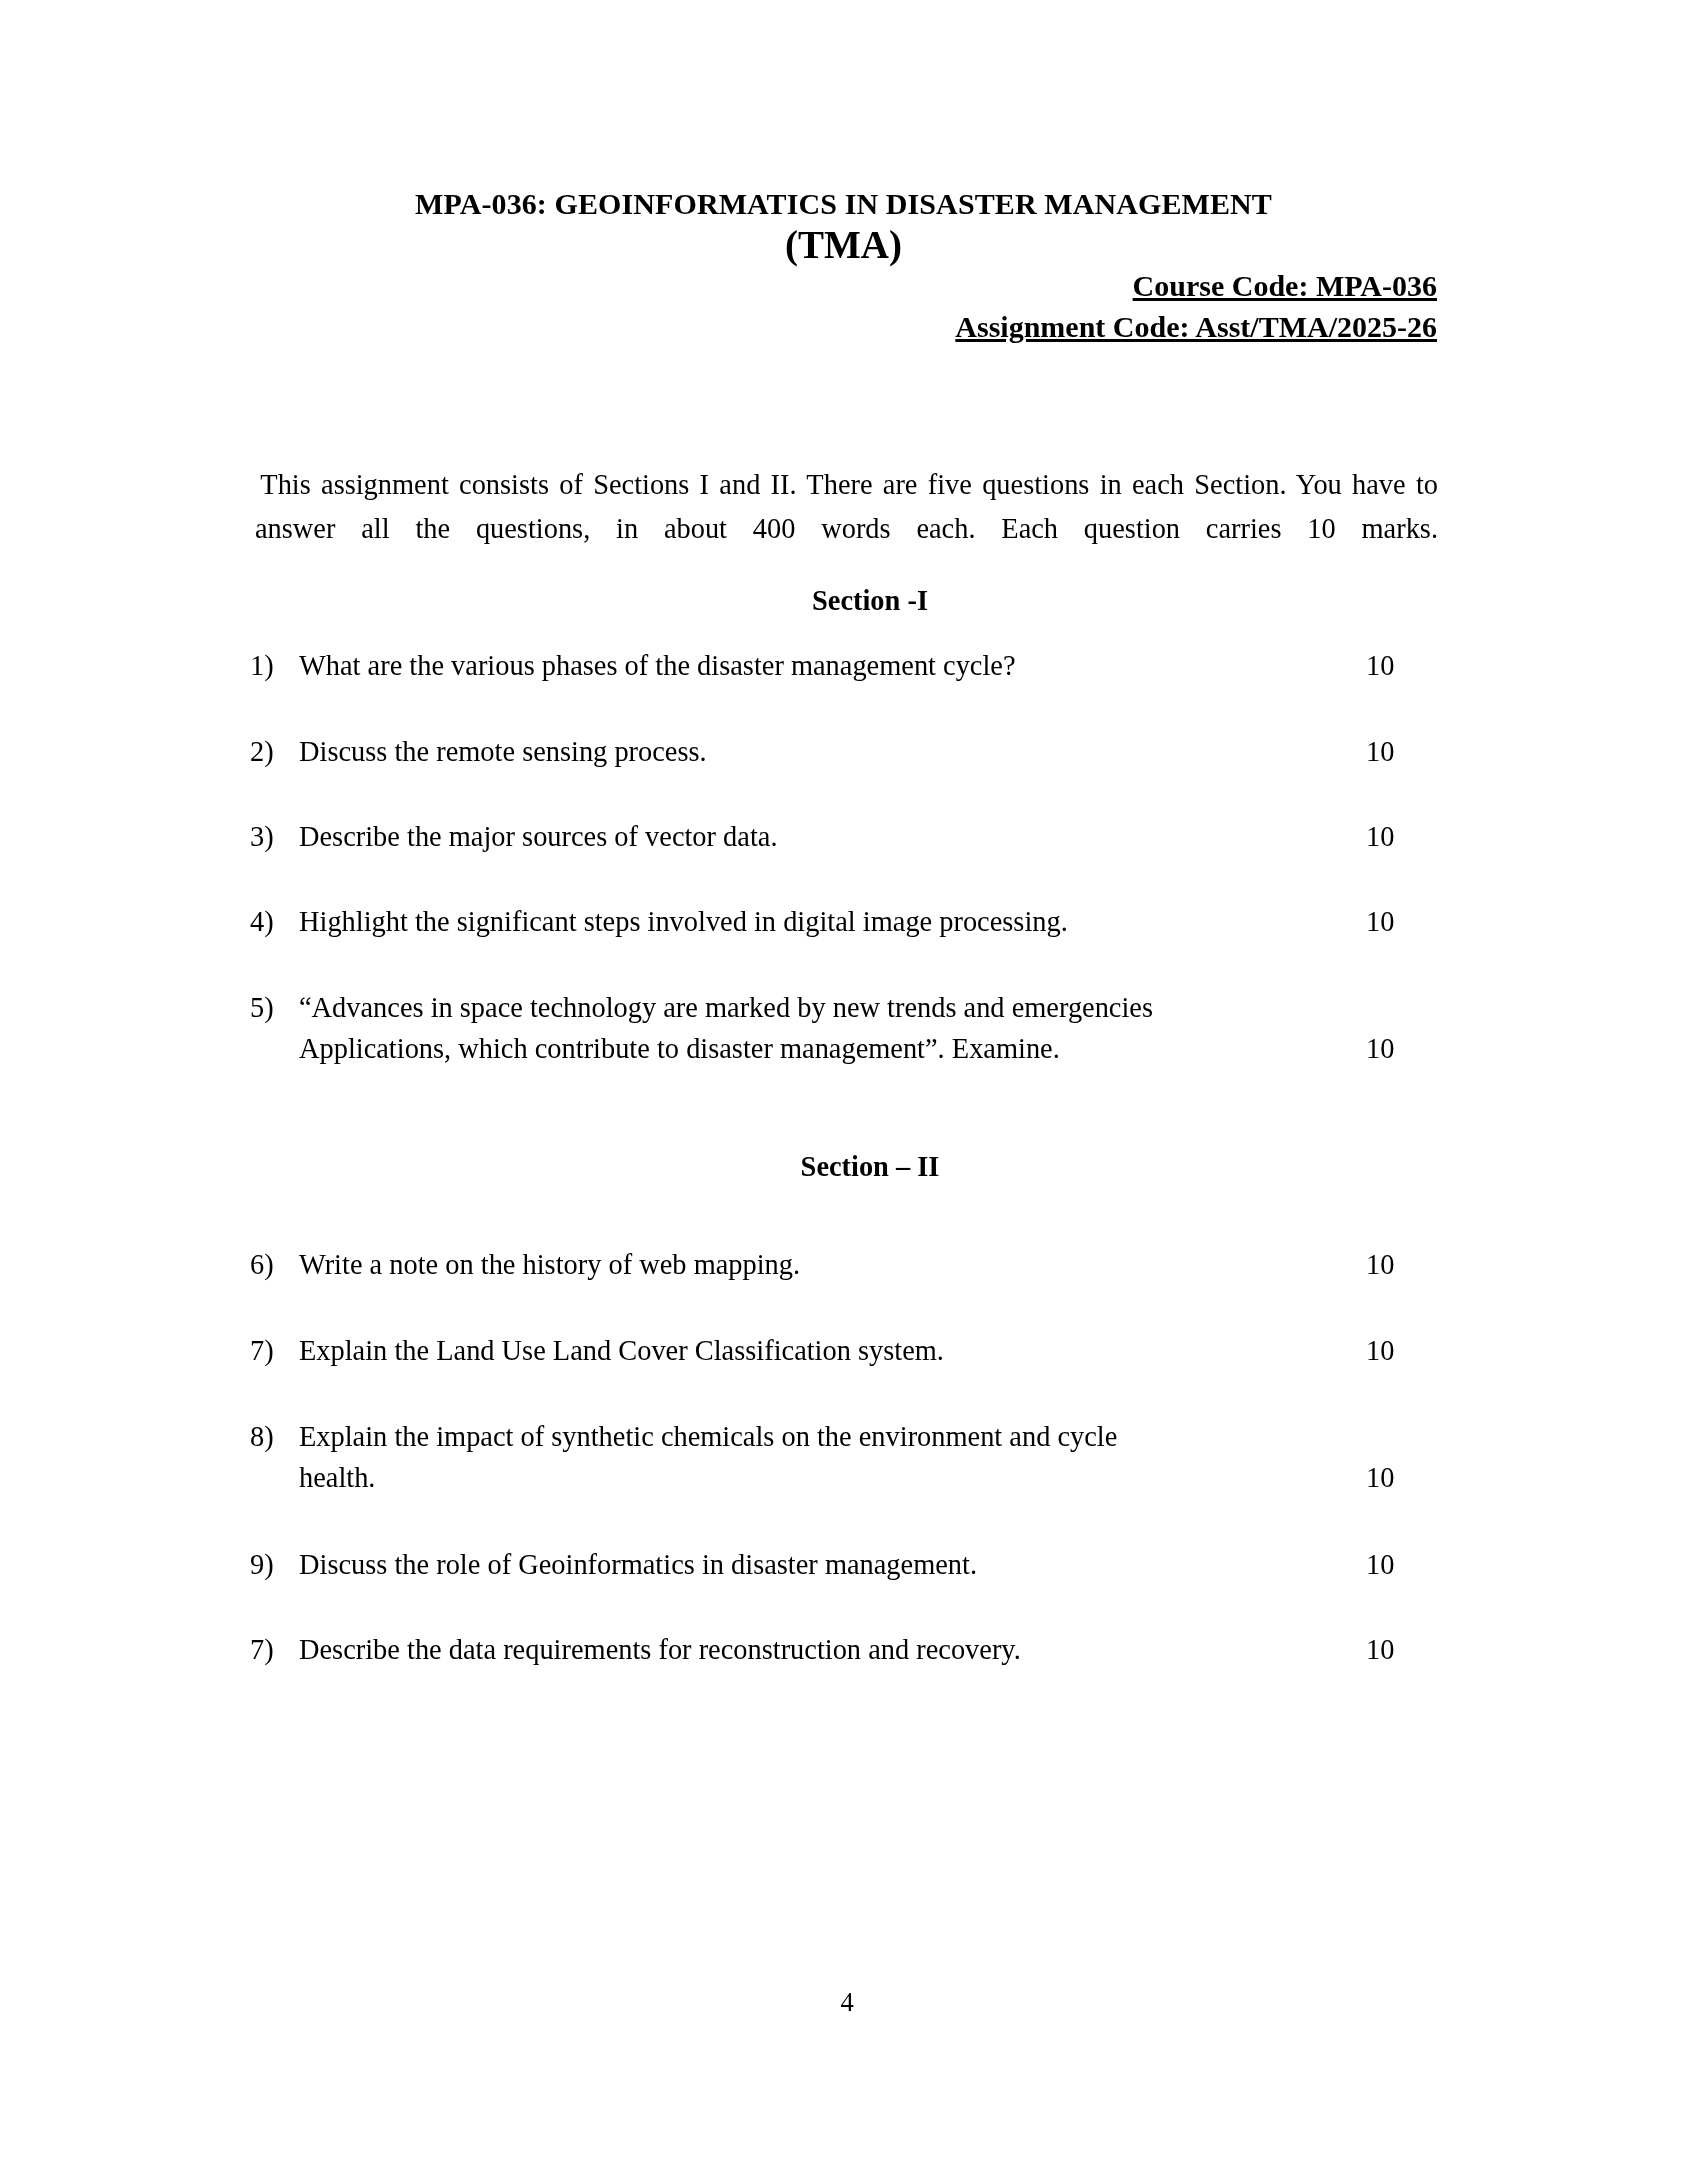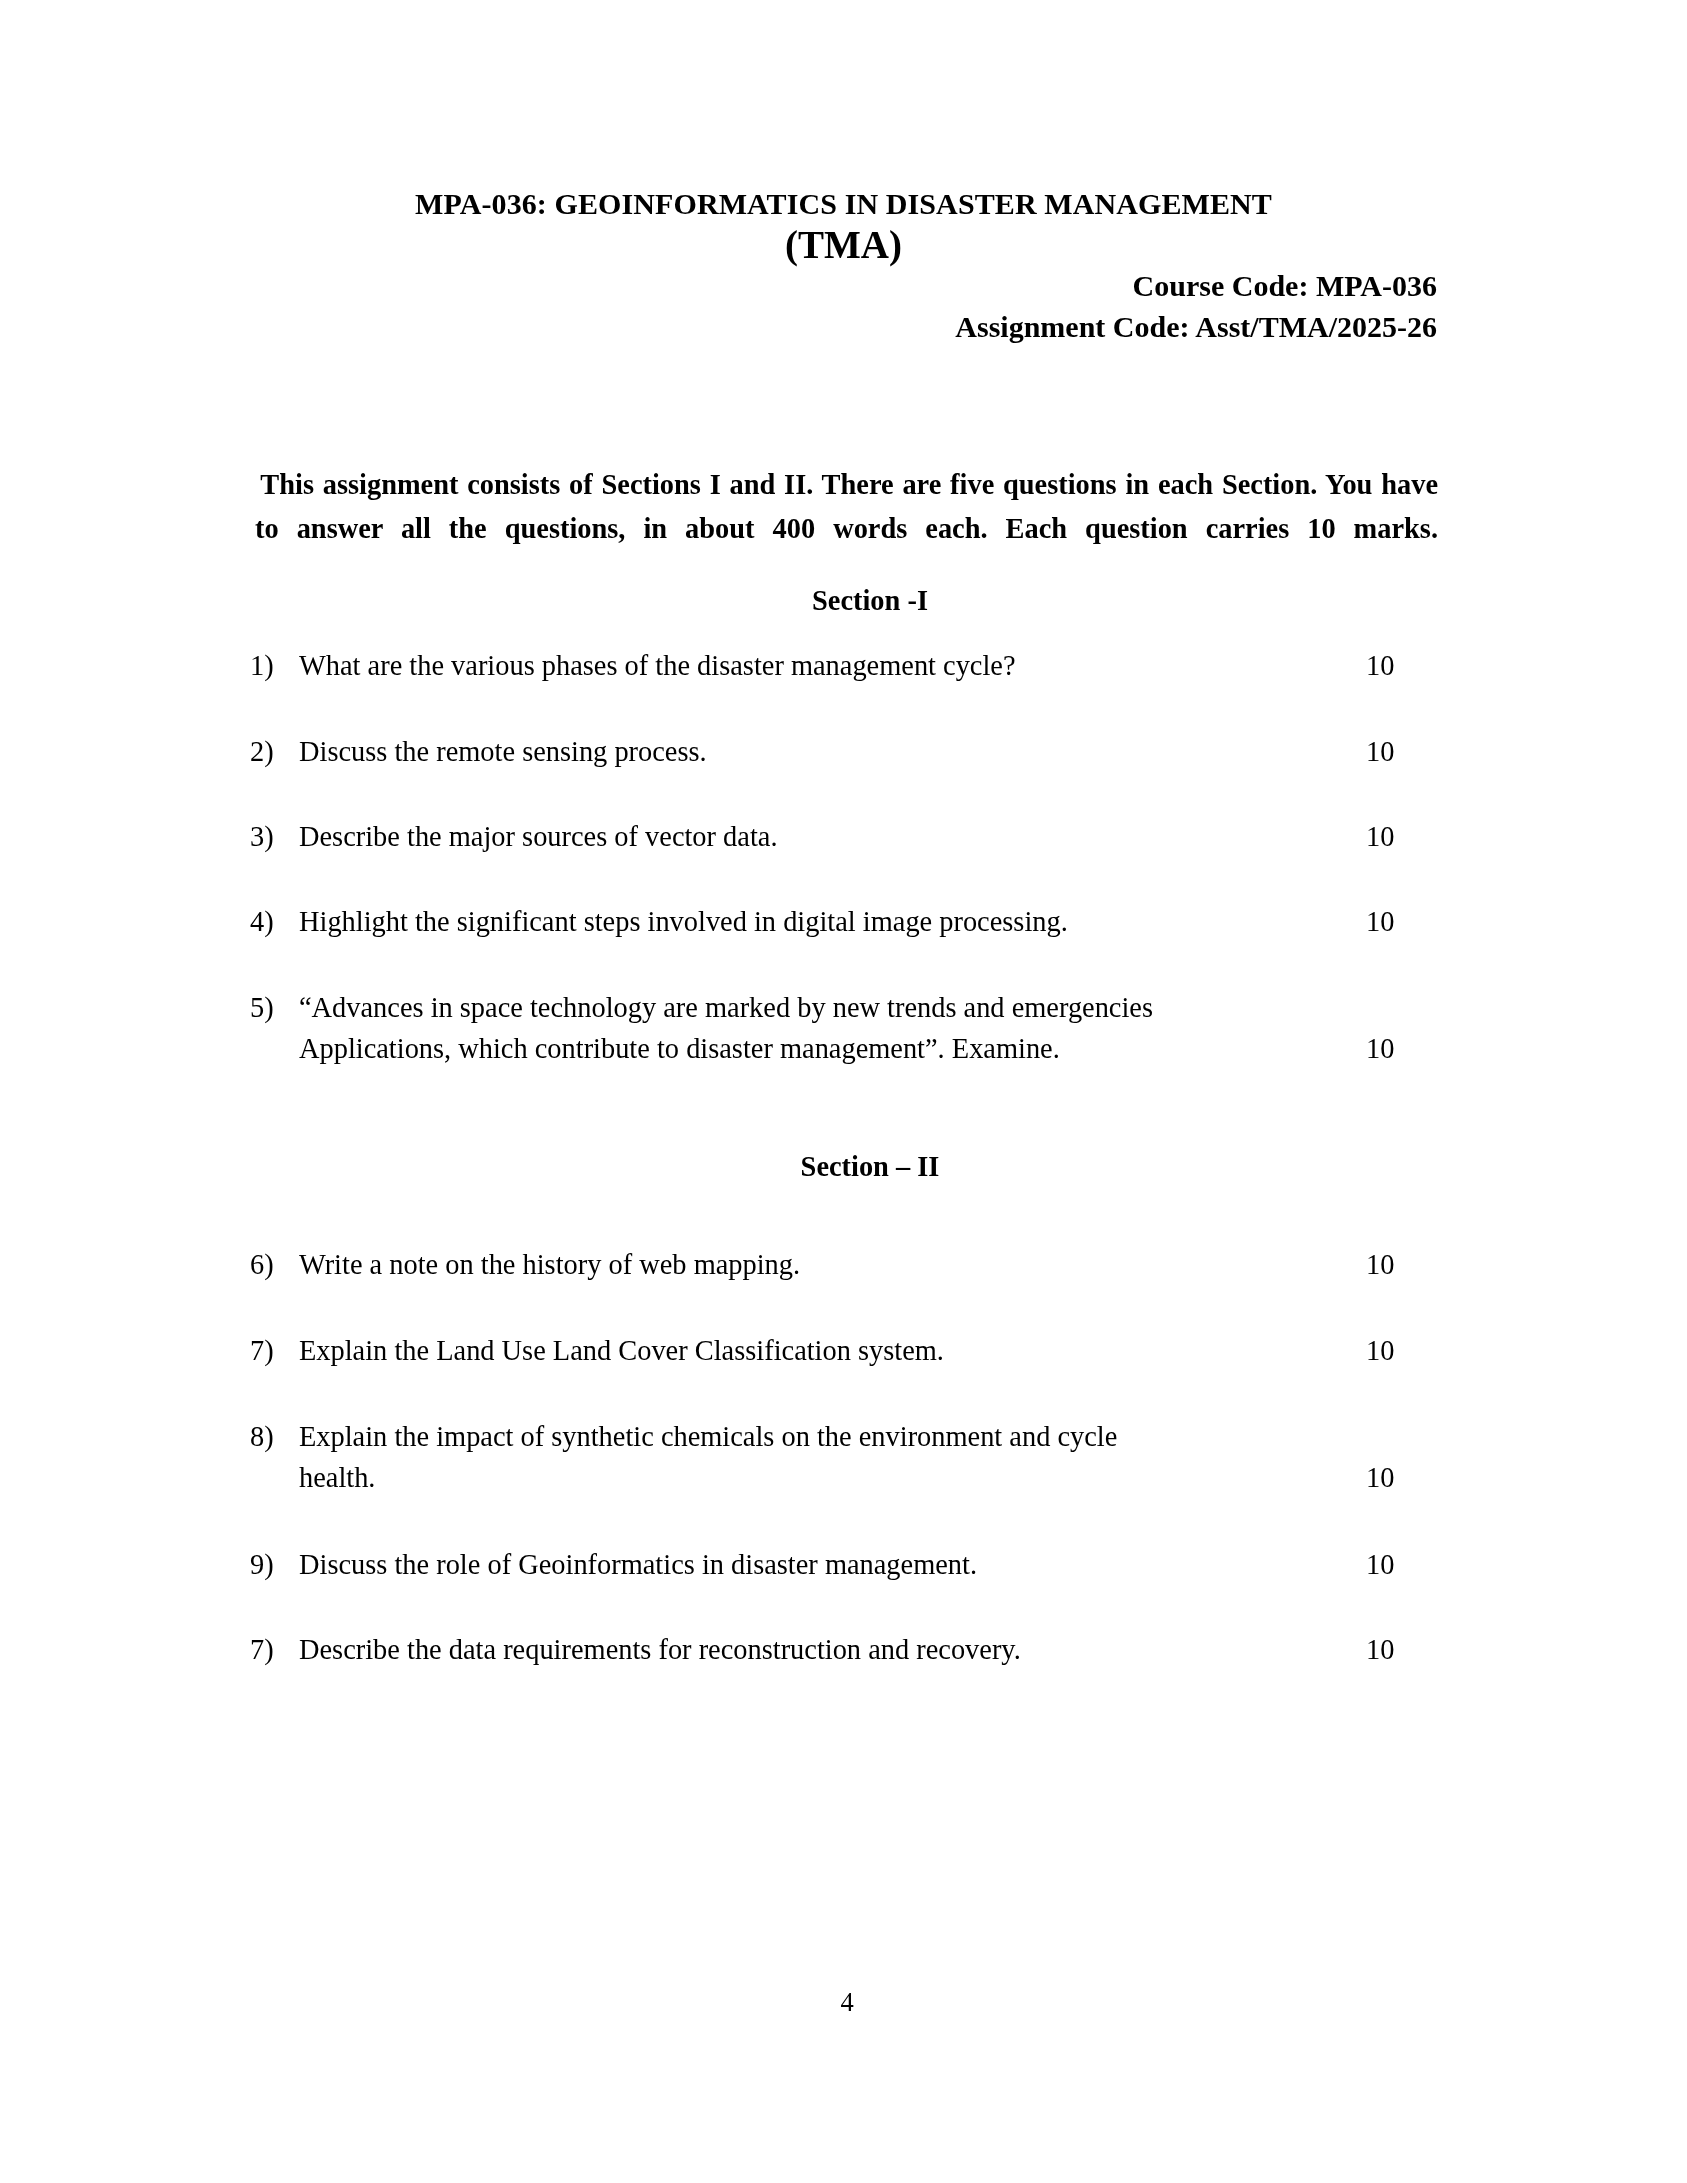--- a/index.html
+++ b/index.html
@@ -44,30 +44,31 @@
     font-weight: bold;
     text-align: center;
     line-height: 41px;
   }
   .meta-line {
     font-size: 30px;
     font-weight: bold;
     text-align: right;
     line-height: 41px;
     white-space: nowrap;
+    text-decoration: underline;
   }
 
   
   .intro {
     position: absolute;
     left: 255px;
     top: 463px;
     width: 1183px;
     font-size: 28.4px;
-    font-weight: bold;
+    font-weight: normal;
     line-height: 44px;
     text-align: justify;
     text-indent: 5.3px;
   }
   .intro::after {
     content: "";
     display: inline-block;
     width: 100%;
   }
 

